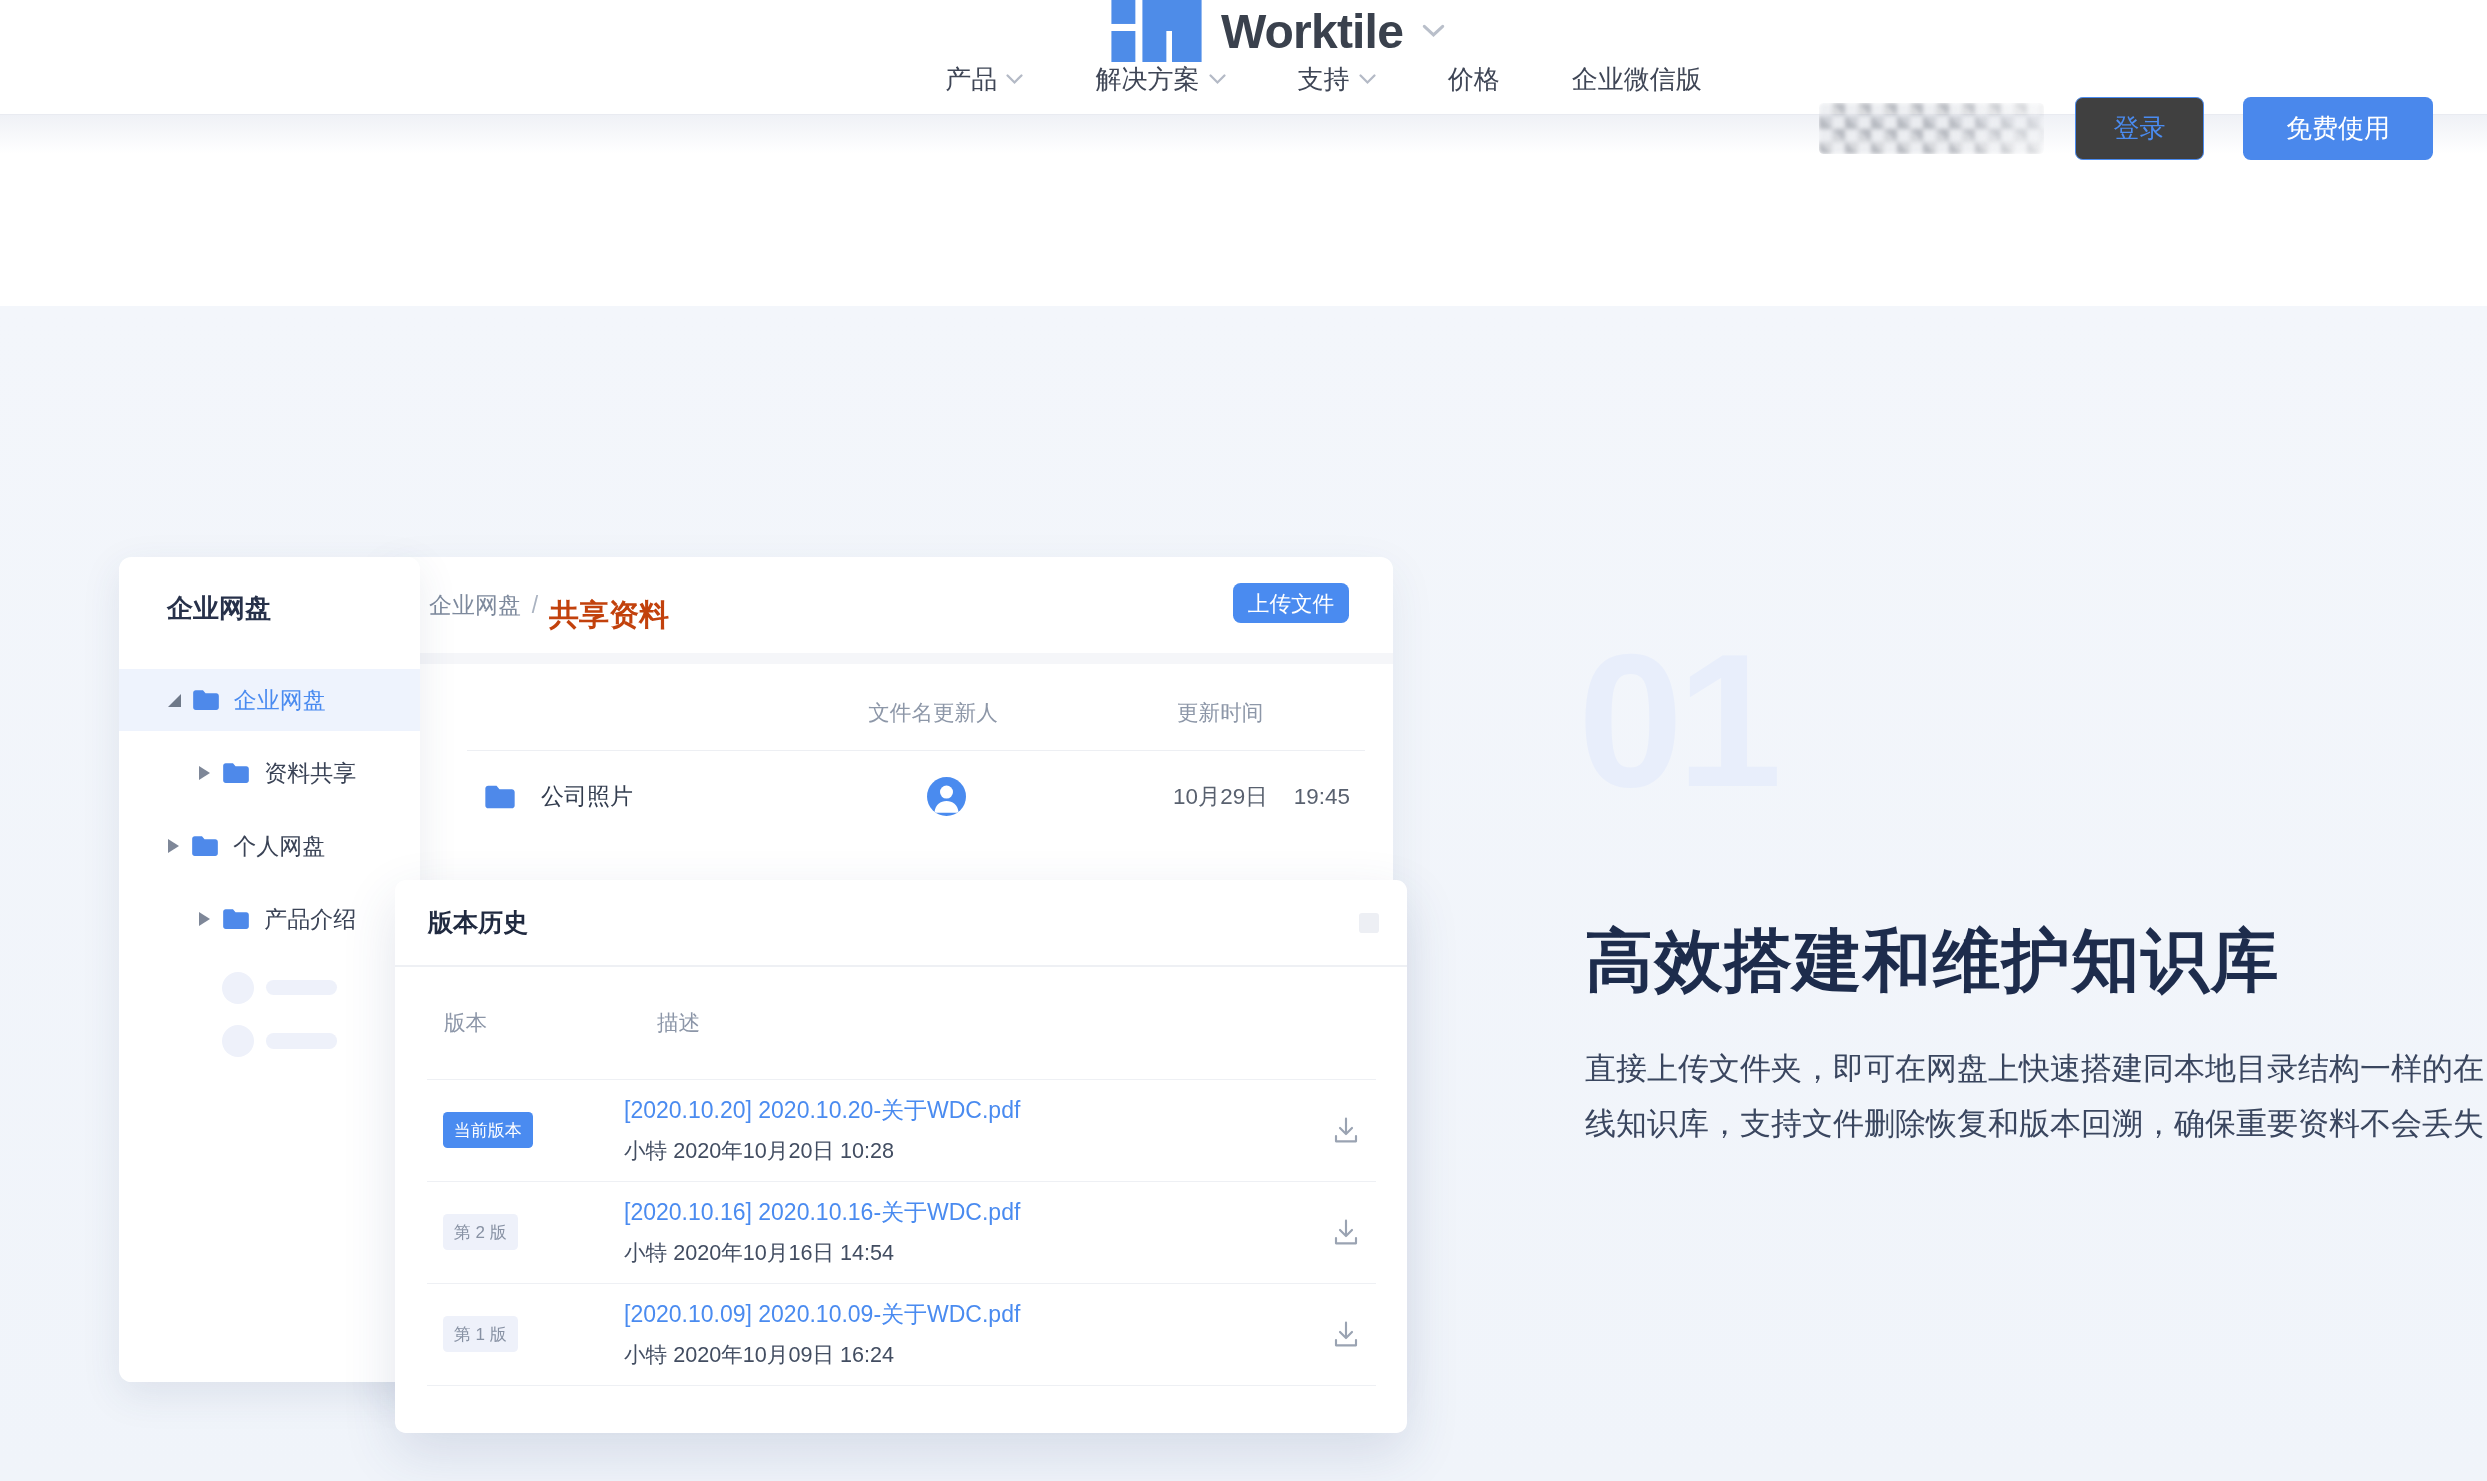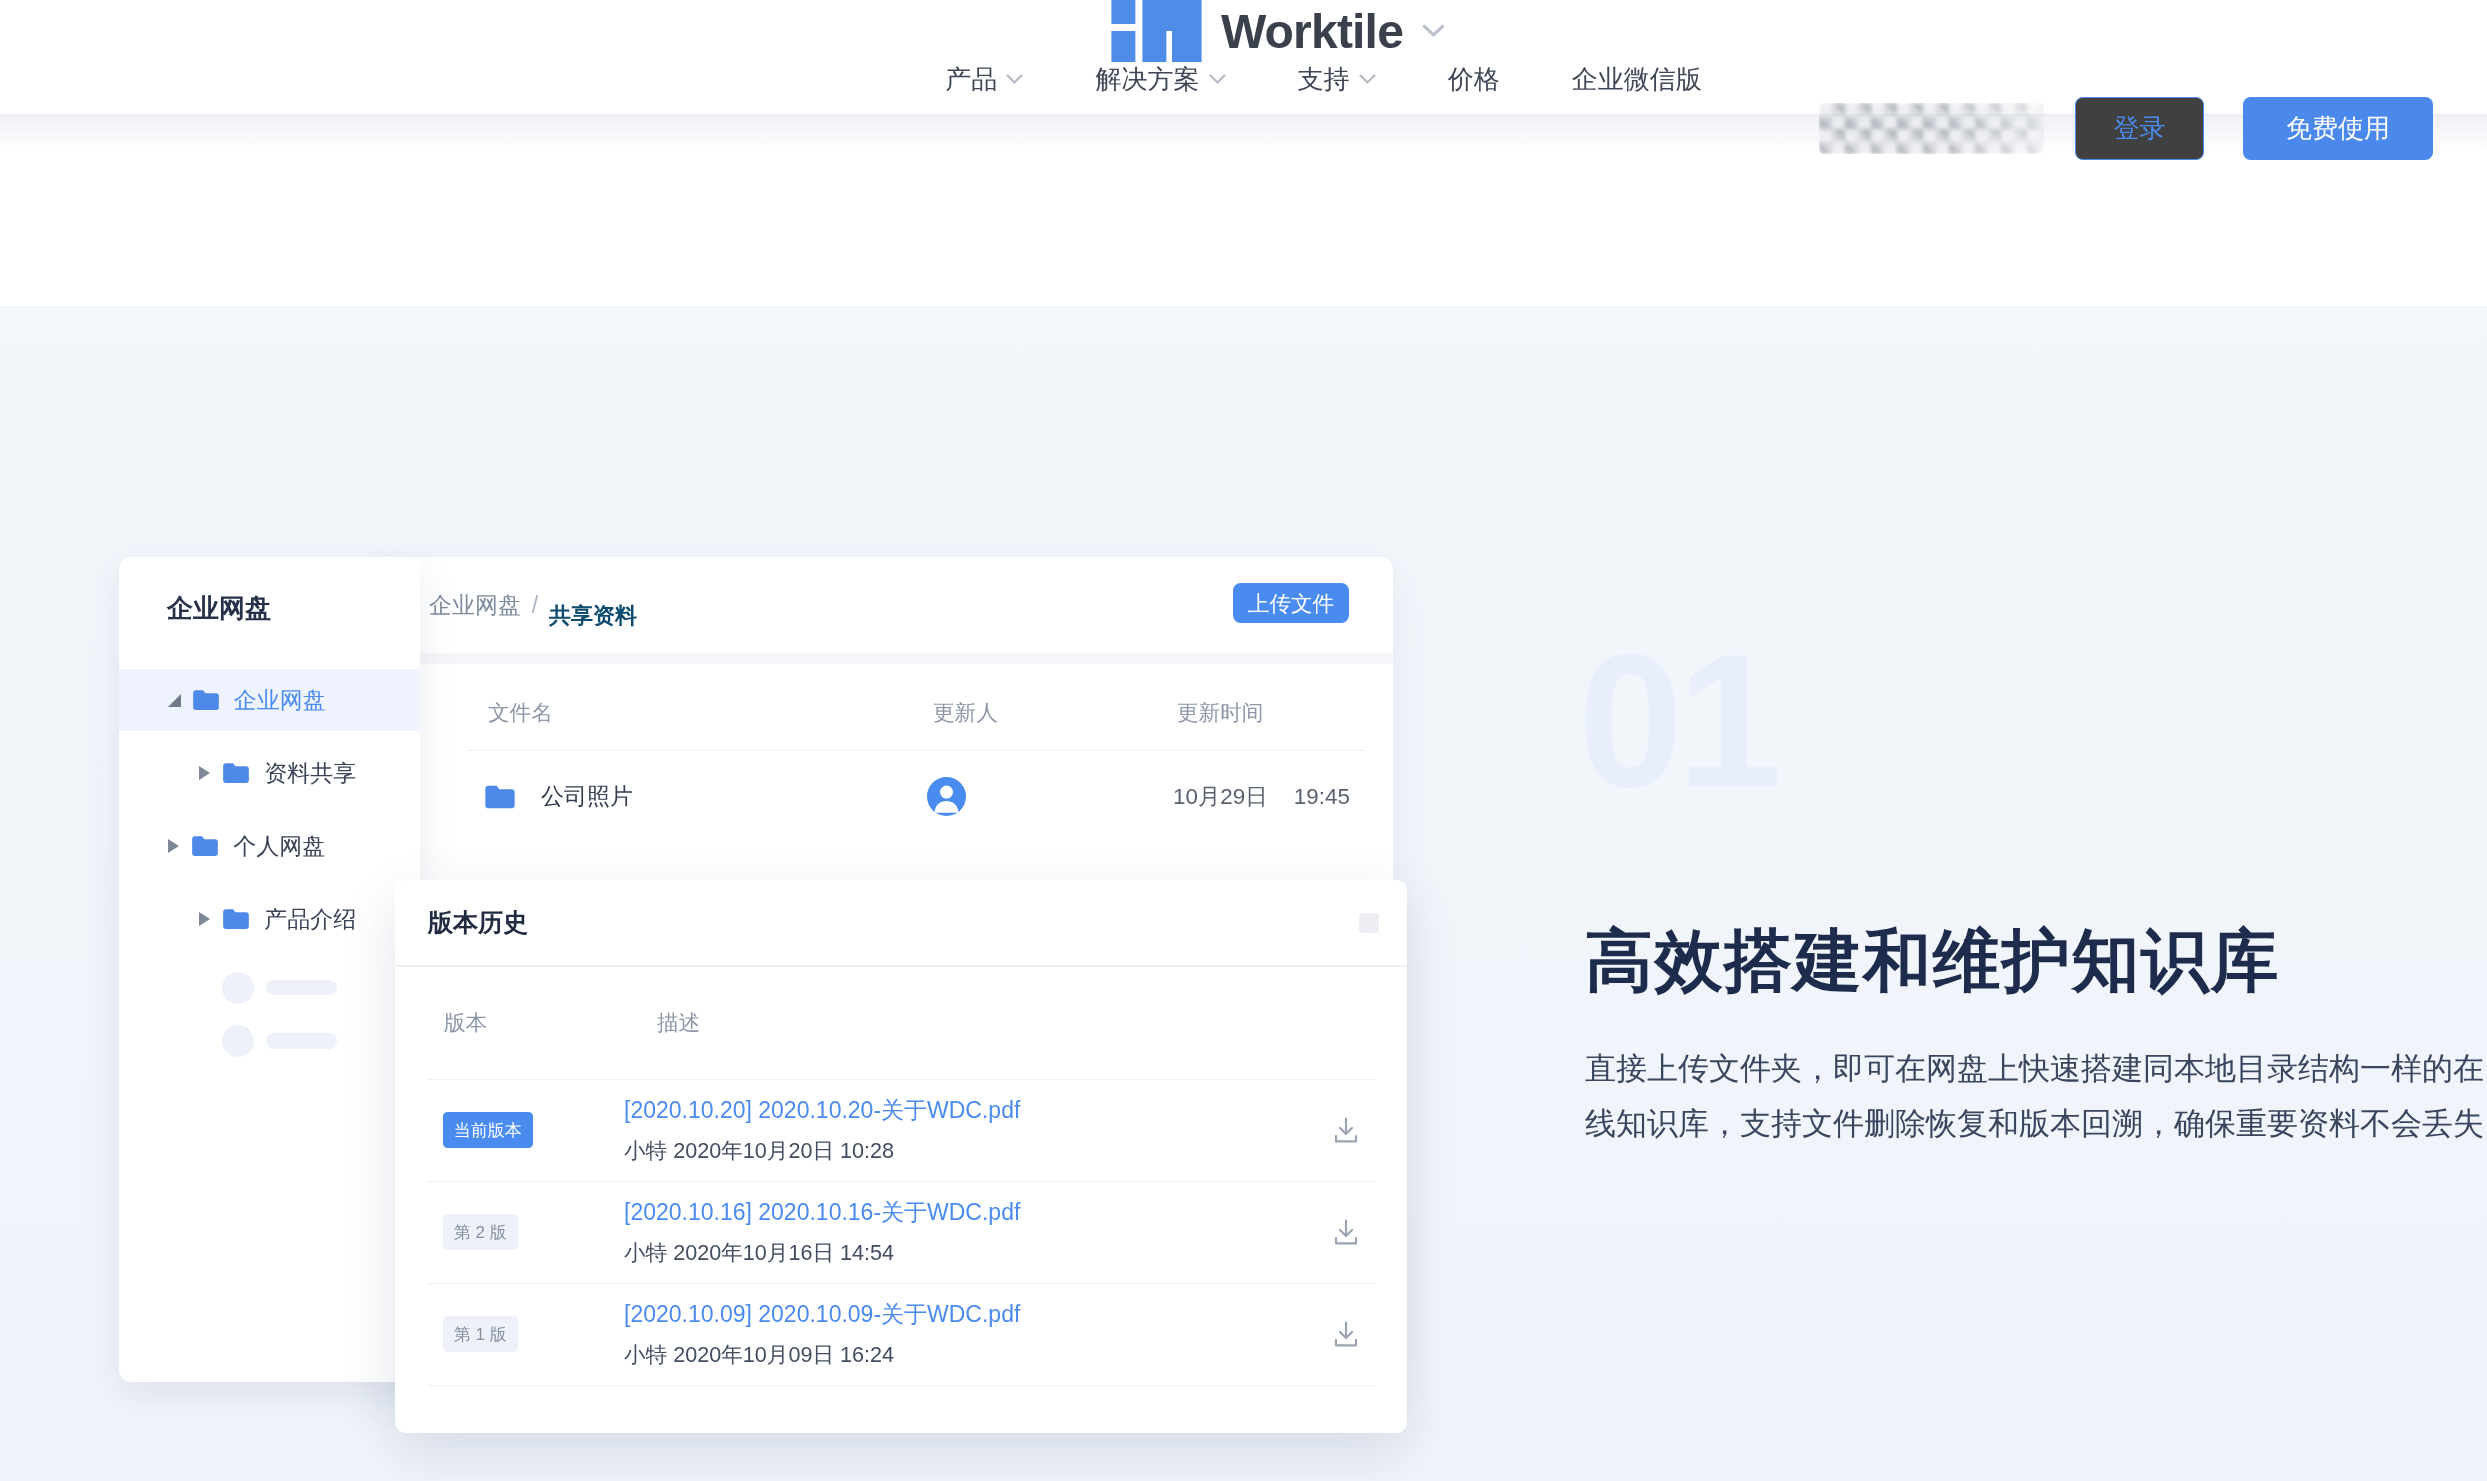--- a/index.html
+++ b/index.html
@@ -40,27 +40,27 @@
               color:#1d2c4c;letter-spacing:1.5px;z-index:2;white-space:nowrap;}
   .feat-desc{position:absolute;left:1585px;top:1041px;width:902px;font-size:31px;
              line-height:55px;color:#3a465f;z-index:2;}
 
   
   .main-card{position:absolute;left:385px;top:557px;width:1008px;height:825px;background:#fff;
              border-radius:12.3px;box-shadow:0 15.4px 46px rgba(55,75,120,.08);z-index:2;}
   .bc-bar{height:96px;display:flex;align-items:center;padding-left:44px;position:relative;}
   .bc-root{font-size:23px;color:#7e8a9d;cursor:pointer;}
   .bc-sep{font-size:23px;color:#aab3c1;margin:0 10.8px;}
-  .bc-cur{font-size:22px;color:#0c4a6e;font-weight:700;margin-top:21px;}
+  .bc-cur{font-size:30px;color:#c2410c;font-weight:700;margin-top:21px;}
   .btn-upload{position:absolute;right:44px;top:26px;width:116px;height:40px;background:#4a8bf0;
               color:#fff;font-size:21.6px;border-radius:7.7px;display:flex;align-items:center;
               justify-content:center;cursor:pointer;}
   .strip{height:10.8px;background:#f5f6f9;}
   .thead{display:flex;padding:34px 0 0 103px;color:#8d97a8;font-size:21.6px;}
-  .th-name{width:445px;}
+  .th-name{width:445px;text-align:right;}
   .th-user{width:244px;}
   .tdivider{height:1.5px;background:#edeff3;margin:23px 0 0 82px;width:898px;}
   .trow{position:relative;display:flex;align-items:center;height:91px;padding-left:99px;
         cursor:pointer;}
   .trow-name{font-size:23px;color:#323c4e;margin-left:25px;}
   .trow-avatar{position:absolute;left:542px;top:26px;}
   .trow-time{position:absolute;left:788px;font-size:22.4px;color:#59616f;}
   .trow-time .t2{margin-left:20px;}
 
   

